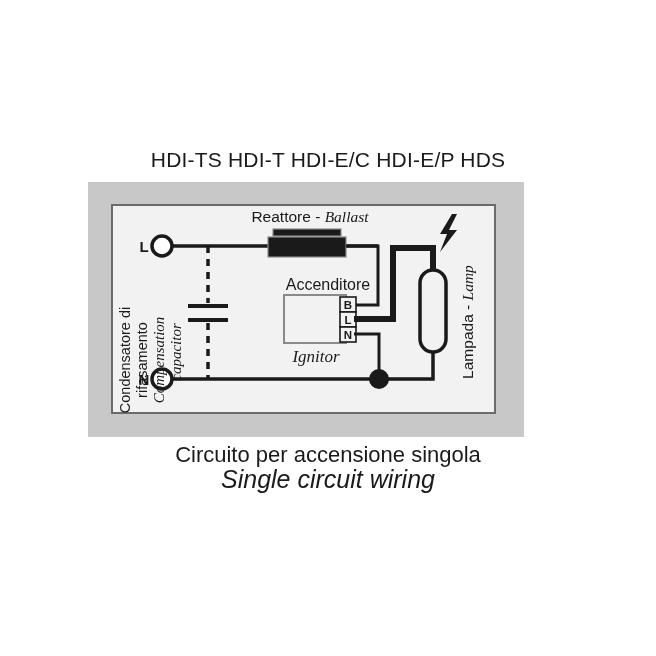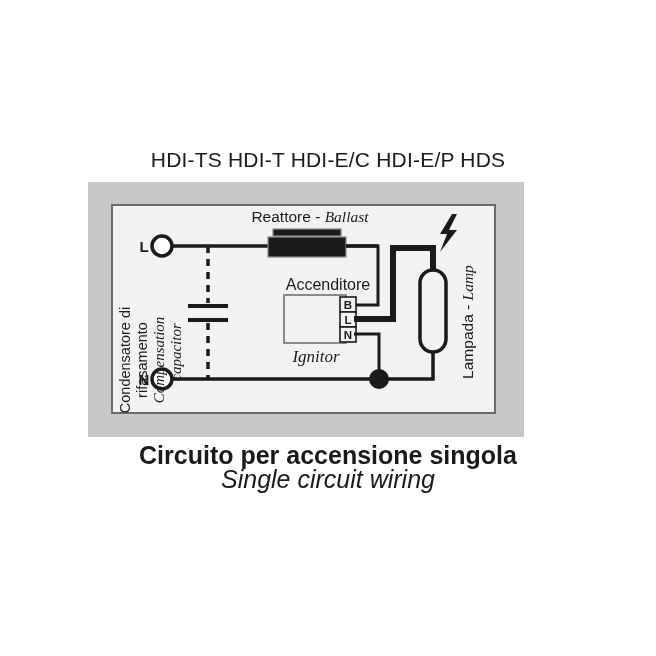--- a/index.html
+++ b/index.html
@@ -39,23 +39,22 @@
   #caption {
     position: absolute;
     left: 0;
     top: 443px;
     width: 656px;
     text-align: center;
     color: #1a1a1a;
   }
   #caption .line1 {
     display: block;
-    font-size: 25px;
+    font-size: 22px;
     line-height: 24px;
-    font-weight: bold;
   }
   #caption .line2 {
     display: block;
     font-size: 25px;
     line-height: 24px;
     font-style: italic;
   }
   .svg-text {
     font-family: "Liberation Sans", sans-serif;
     fill: #1a1a1a;

